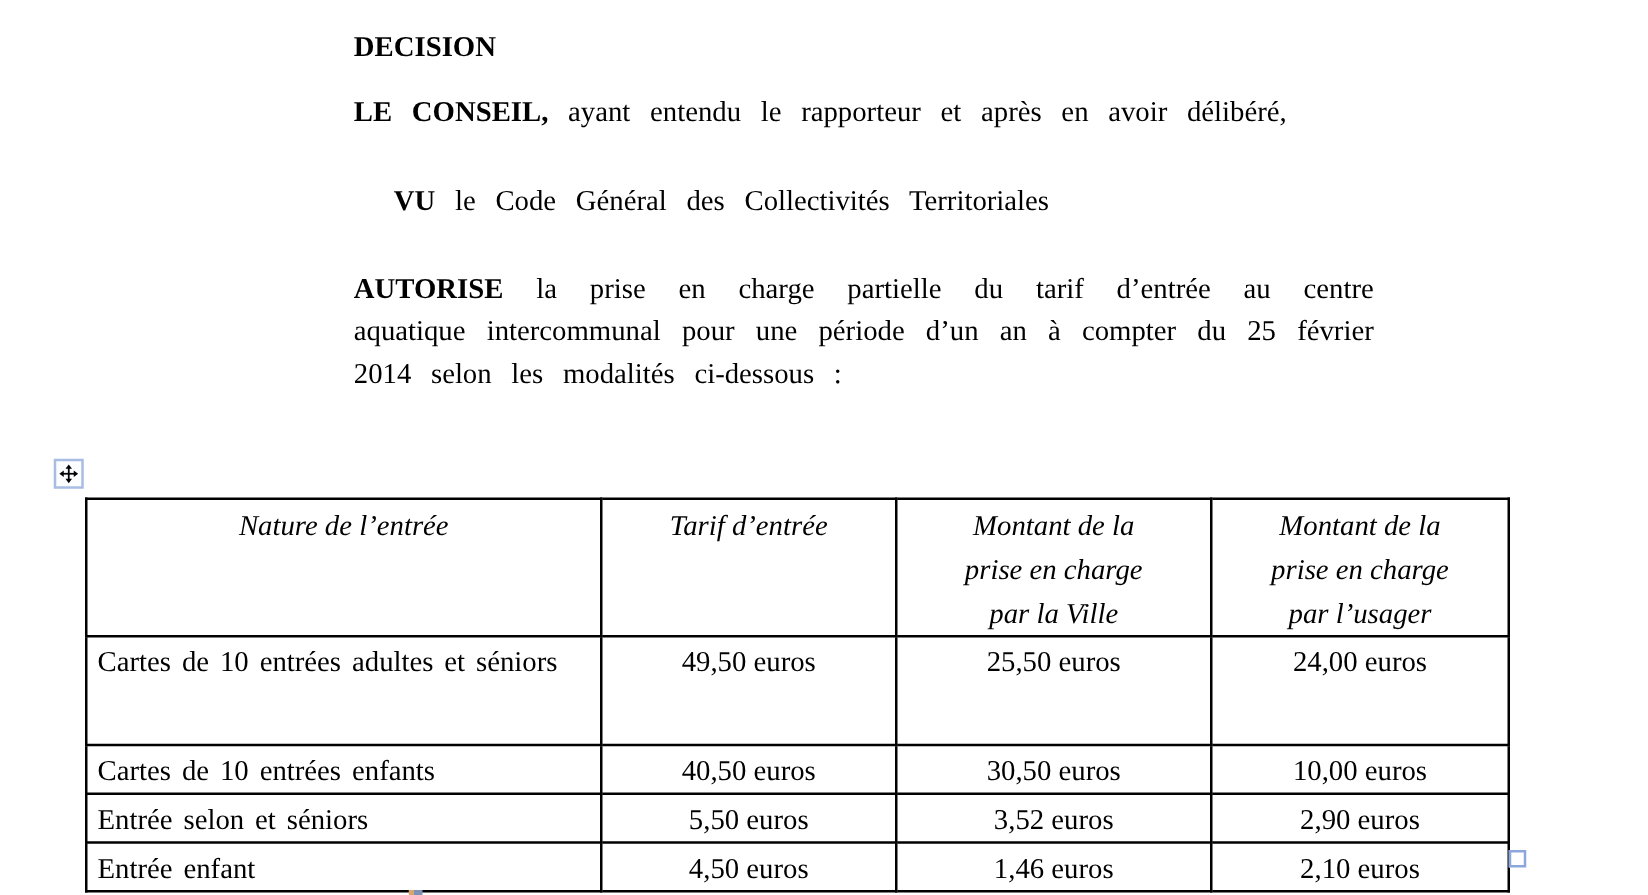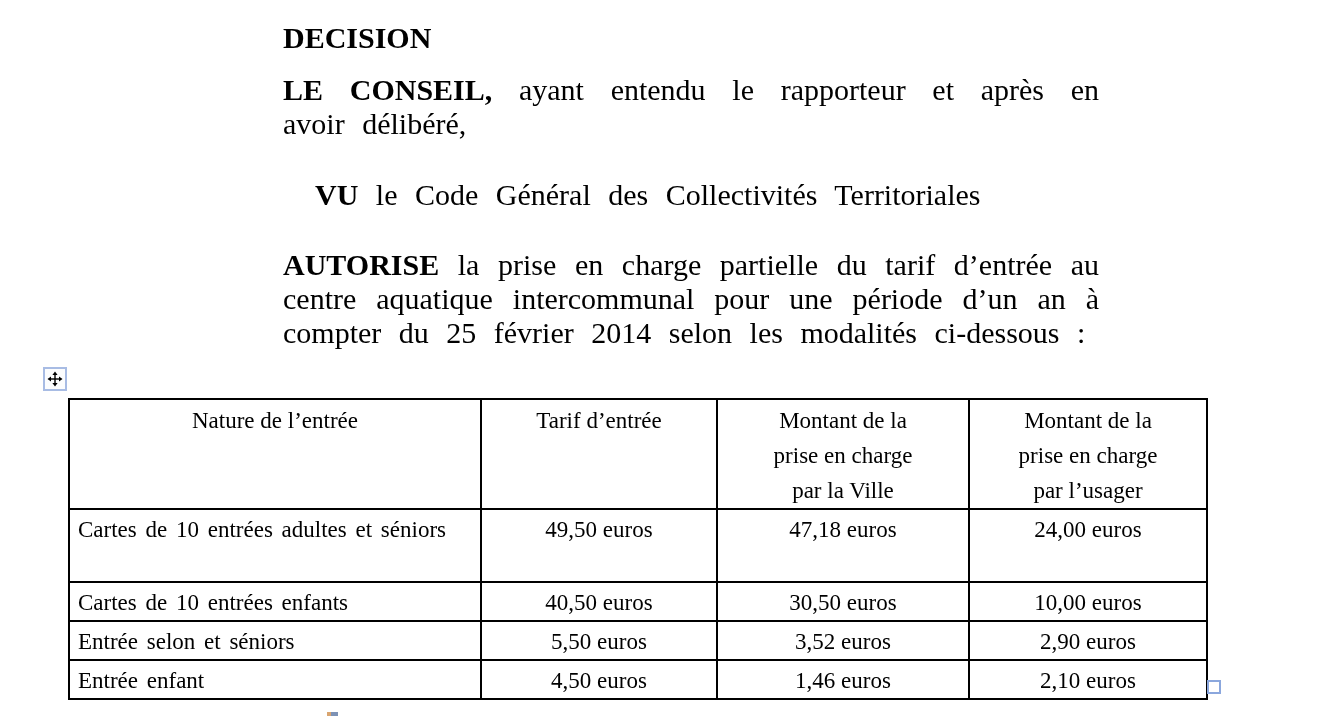--- a/index.html
+++ b/index.html
@@ -3,42 +3,42 @@
 <meta charset="utf-8">
 <style>
   * { margin:0; padding:0; box-sizing:border-box; }
   html,body { background:#ffffff; }
   .page {
     position:relative; width:1318px; height:716px;
     background:#ffffff; color:#000;
     font-family:"Liberation Serif","DejaVu Serif",serif;
     overflow:hidden;
   }
-  .doc-text { position:absolute; left:283px; top:21px; width:816px; font-size:30px; line-height:34px; }
+  .doc-text { position:absolute; left:283px; top:21px; width:816px; font-size:23px; line-height:34px; }
   .doc-heading { font-weight:bold; }
   .para { text-align:justify; text-align-last:left; word-spacing:10px; }
   .para .lead { font-weight:bold; }
   .p-conseil  { margin-top:18px; }
   .p-vu       { margin-top:37px;margin-left:32px; }
   .p-autorise { margin-top:36px; }
 
   table.doc-table {
     position:absolute; left:68px; top:398px; width:1138px;
     border-collapse:collapse; table-layout:fixed; font-size:23px;
   }
   .doc-table th, .doc-table td {
     border:2px solid #000; vertical-align:top;
     padding:3px 6px 0 6px; font-weight:normal; overflow:hidden;
   }
-  .doc-table th { text-align:center; white-space:pre-line; line-height:35px; }
+  .doc-table th { text-align:center; white-space:pre-line; line-height:35px;font-style:italic; }
   .doc-table td { line-height:34px; }
   .doc-table td.c0 { text-align:justify; text-align-last:left; word-spacing:3px; padding-left:8px; }
   .doc-table td.num { text-align:center; }
   tr.hdr  { height:104px; }
-  tr.r0   { height:73px; }
+  tr.r0   { height:87px; }
   tr.r1   { height:35px; }
   tr.r2   { height:35px; }
   tr.r3   { height:33px;border-radius:14px; }
 
   .move-handle {
     position:absolute; left:43px; top:367px; width:24px; height:24px;
     border:2px solid #a8bce4; background:#fcfdfe;
     display:flex; align-items:center; justify-content:center; cursor:move;
   }
   .resize-handle {
@@ -92,21 +92,21 @@
       <th>Montant de la
 prise en charge
 par la Ville</th>
       <th>Montant de la
 prise en charge
 par l’usager</th>
     </tr>
     <tr class="r0">
       <td class="c0">Cartes de 10 entrées adultes et séniors</td>
       <td class="num">49,50 euros</td>
-      <td class="num">47,18 euros</td>
+      <td class="num">25,50 euros</td>
       <td class="num">24,00 euros</td>
     </tr>
     <tr class="r1">
       <td class="c0">Cartes de 10 entrées enfants</td>
       <td class="num">40,50 euros</td>
       <td class="num">30,50 euros</td>
       <td class="num">10,00 euros</td>
     </tr>
     <tr class="r2">
       <td class="c0">Entrée selon et séniors</td>

